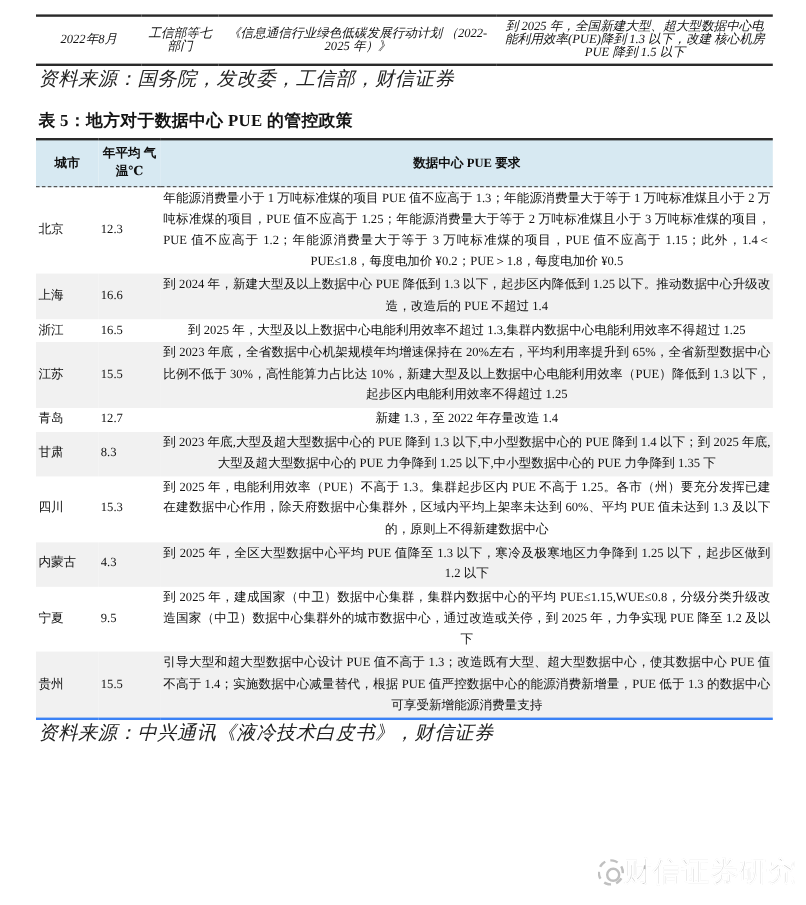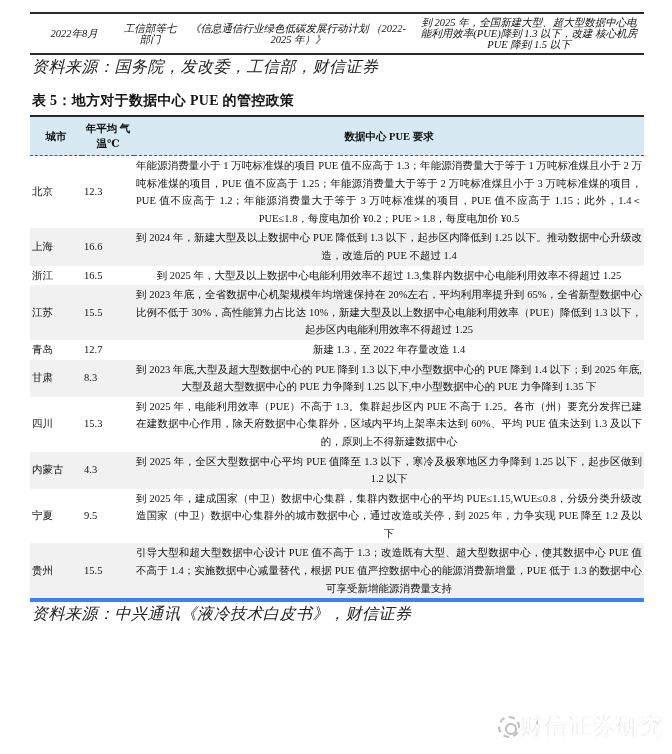--- a/index.html
+++ b/index.html
@@ -72,21 +72,21 @@
     color: #101010;
   }
   th.h-city { width: 52px; }
   th.h-temp { width: 52px; }
   table.pue-table tbody td {
     vertical-align: middle;
     line-height: 17.6px;
     padding: 1px 2px;
   }
   table.pue-table tbody tr:nth-child(even) { background: #f1f1f1; }
-  table.pue-table tbody tr:last-child td { border-bottom: 4px solid #3b82f6; }
+  table.pue-table tbody tr:last-child td { border-bottom: 2px solid #3b82f6; }
   td.cell-city { text-align: left; white-space: nowrap; }
   td.cell-temp { text-align: left; }
   td.cell-req  { text-align: justify; text-align-last: center; margin-left: 16px; }
 
   
   .watermark {
     position: absolute;
     right: 8px;
     bottom: 12px;
     display: flex;

